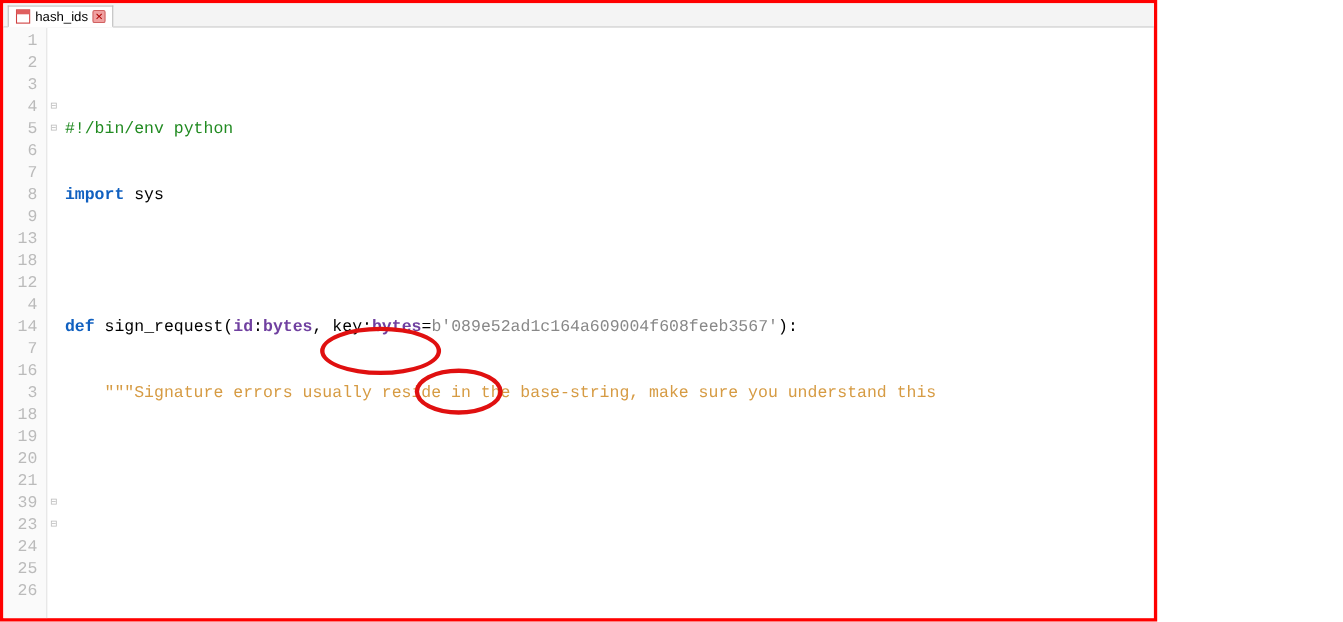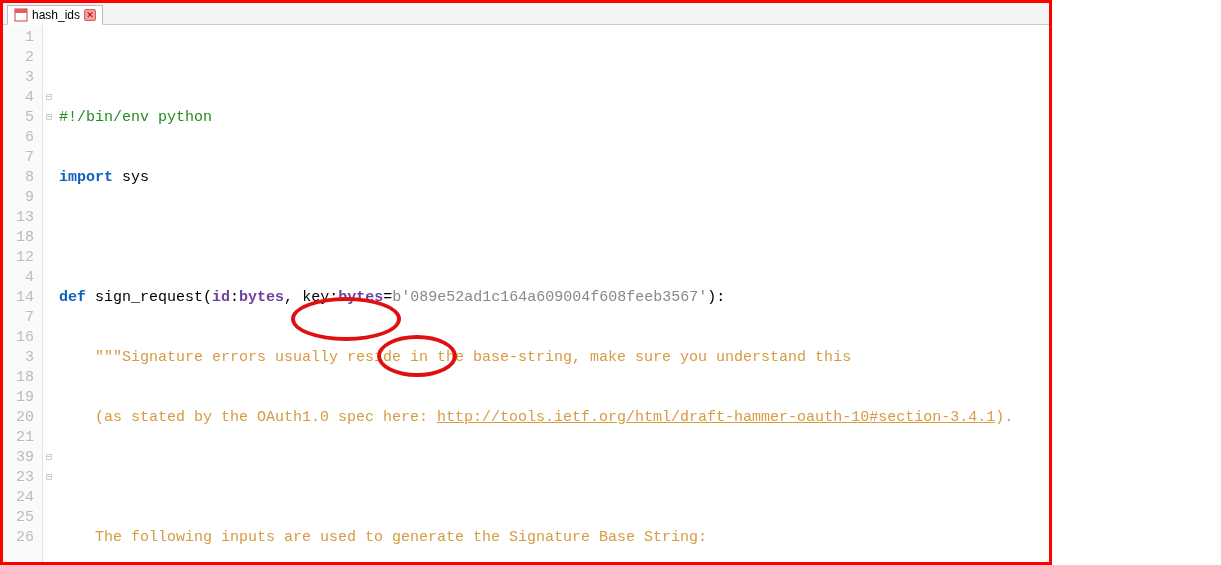--- a/index.html
+++ b/index.html
@@ -181,23 +181,21 @@
         <div></div>
     </div>
     <div class="code">
       <div class="cursorline" style="top:503px"></div>
 
       <span class="line"><span class="comment">#!/bin/env python</span></span>
       <span class="line"><span class="kw">import</span><span class="ident"> sys</span></span>
       <span class="line"> </span>
       <span class="line"><span class="def">def</span><span class="func"> sign_request</span><span>(</span><span class="builtin">id</span><span>:</span><span class="builtin">bytes</span><span>, </span><span class="ident">key</span><span>:</span><span class="builtin">bytes</span><span>=</span><span class="str">b'089e52ad1c164a609004f608feeb3567'</span><span>):</span></span>
       <span class="line"><span class="doc">    """Signature errors usually reside in the base-string, make sure you understand this</span></span>
-      <span class="line"><span class="doc">    (as stated by the OAuth1.0 spec here: </span><span class="doclink">http://tools.ietf.org/html/draft-hammer-oauth-10#section-3.4.1</span><span class="doc">).</span></span>
       <span class="line"> </span>
-      <span class="line"><span class="doc">    The following inputs are used to generate the Signature Base String:</span></span>
       
       
       
       
       
       
       
       
       
       

